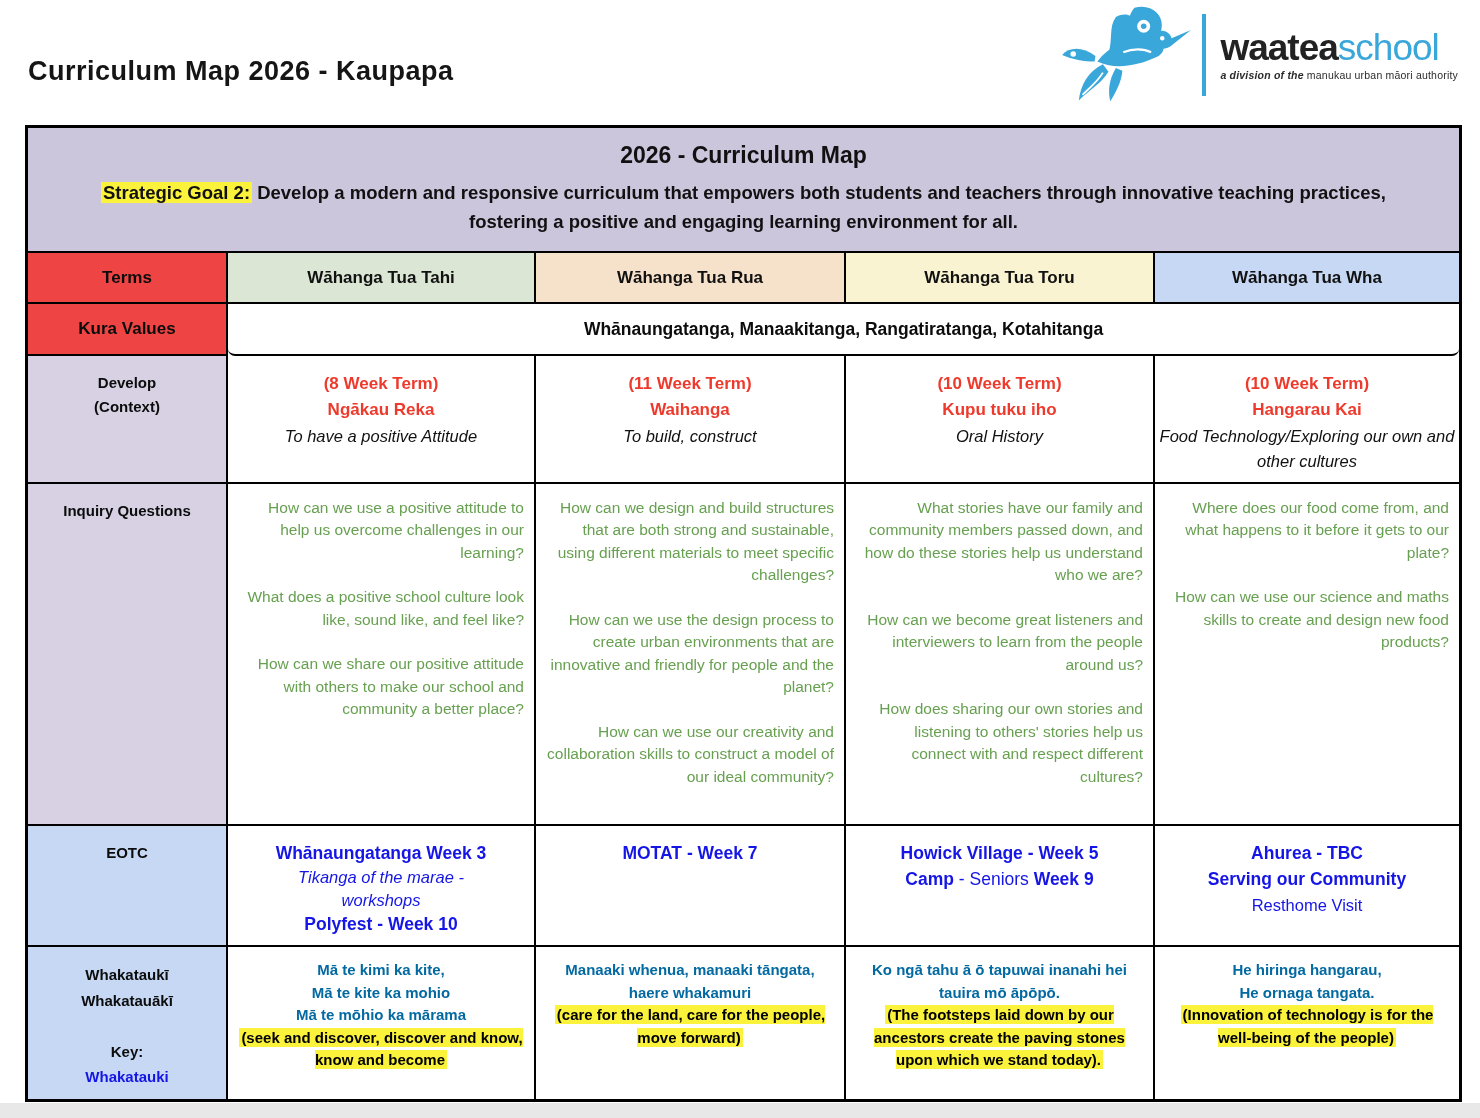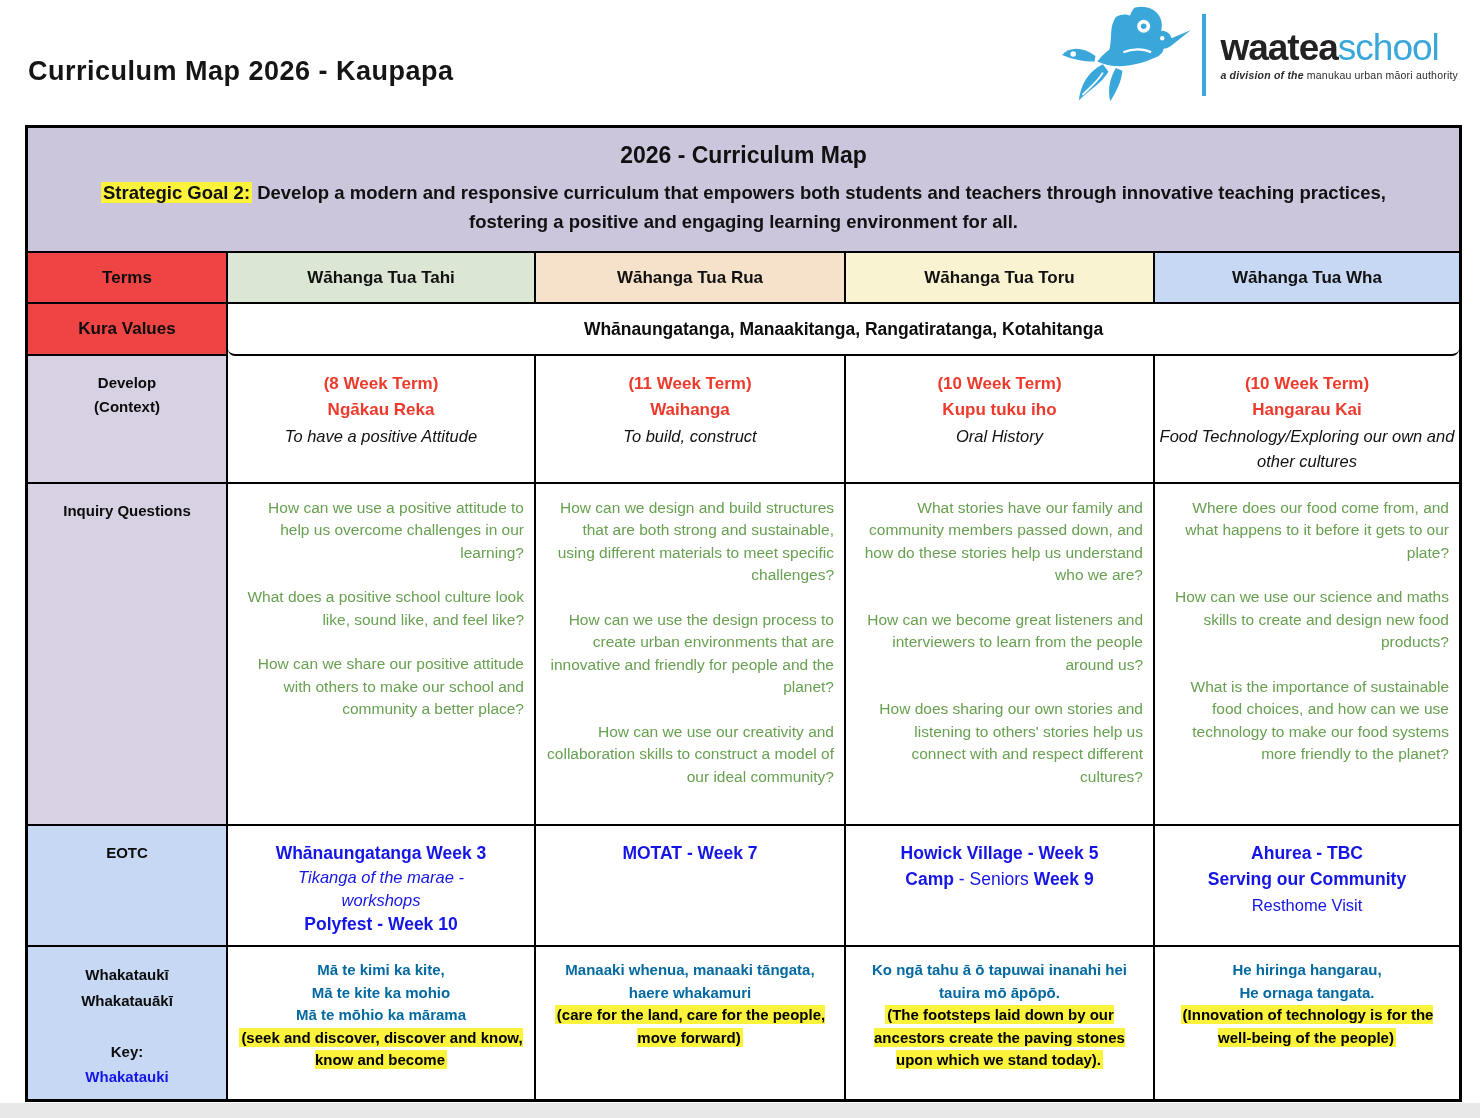--- a/index.html
+++ b/index.html
@@ -148,21 +148,20 @@
       <p>How can we use our creativity and collaboration skills to construct a model of our ideal community?</p>
     </div>
     <div class="c inq-cell">
       <p>What stories have our family and community members passed down, and how do these stories help us understand who we are?</p>
       <p>How can we become great listeners and interviewers to learn from the people around us?</p>
       <p>How does sharing our own stories and listening to others' stories help us connect with and respect different cultures?</p>
     </div>
     <div class="c nr inq-cell">
       <p>Where does our food come from, and what happens to it before it gets to our plate?</p>
       <p>How can we use our science and maths skills to create and design new food products?</p>
-      <p>What is the importance of sustainable food choices, and how can we use technology to make our food systems more friendly to the planet?</p>
     </div>
 
     <div class="c label-cell blu top-pad">EOTC</div>
     <div class="c eotc-cell">
       <div class="eotc-bold">Whānaungatanga Week 3</div>
       <div class="eotc-italic">Tikanga of the marae - workshops</div>
       <div class="eotc-bold">Polyfest - Week 10</div>
     </div>
     <div class="c eotc-cell">
       <div class="eotc-bold">MOTAT - Week 7</div>

